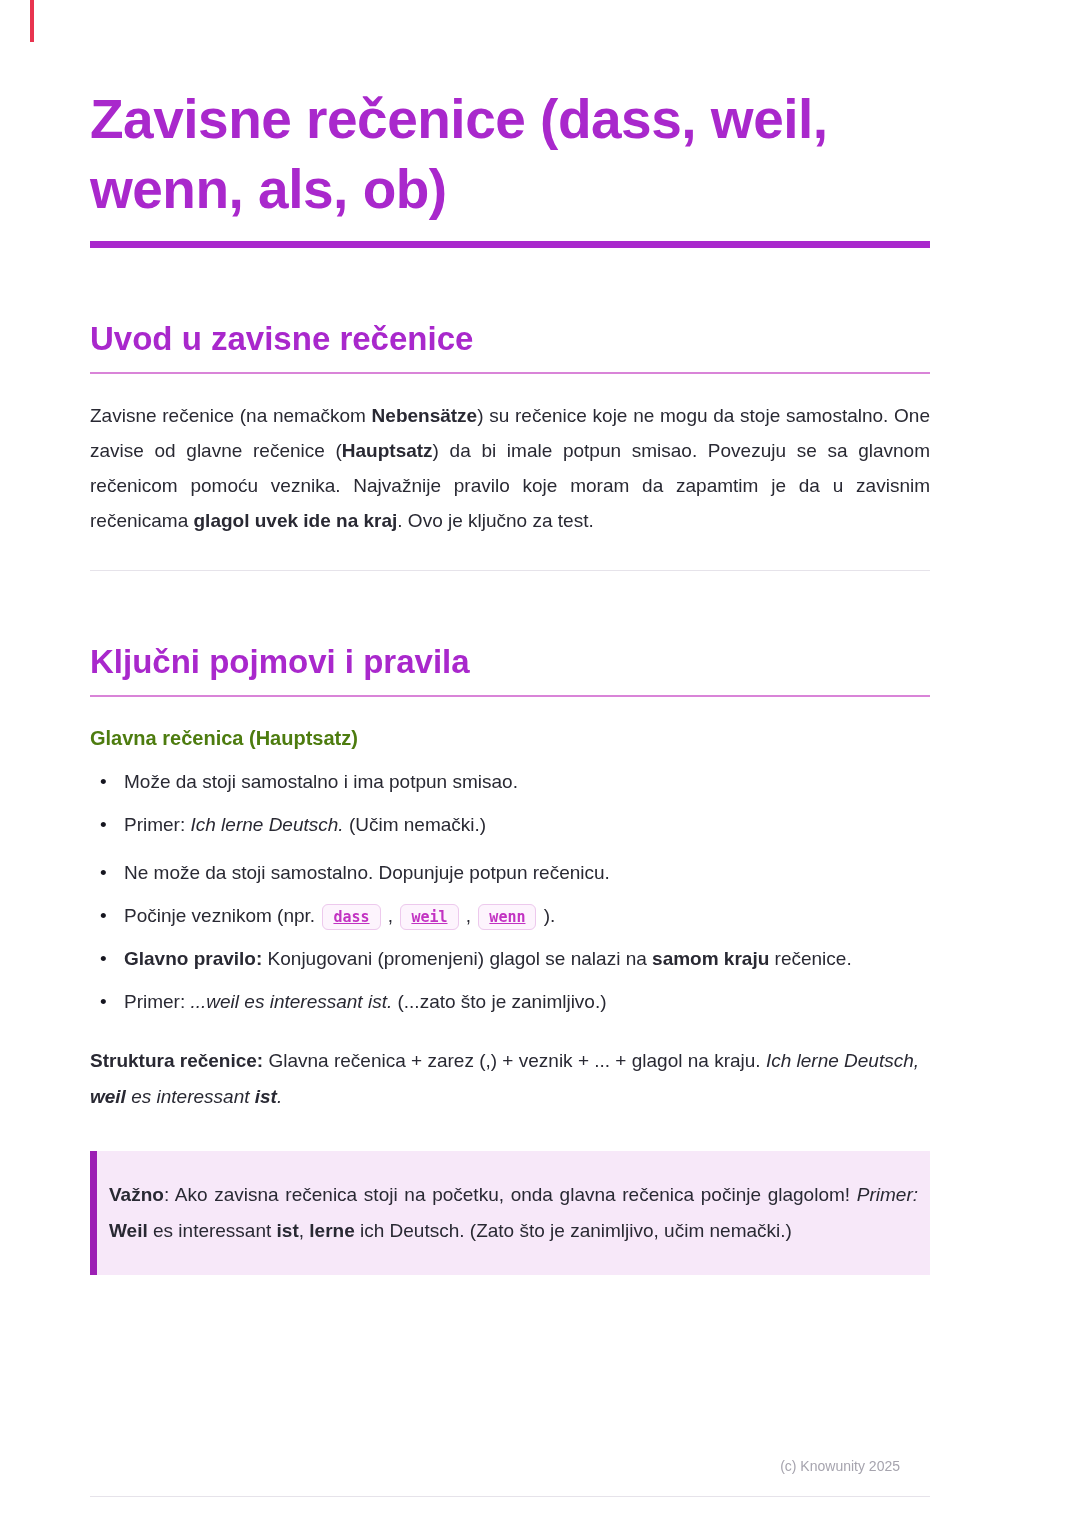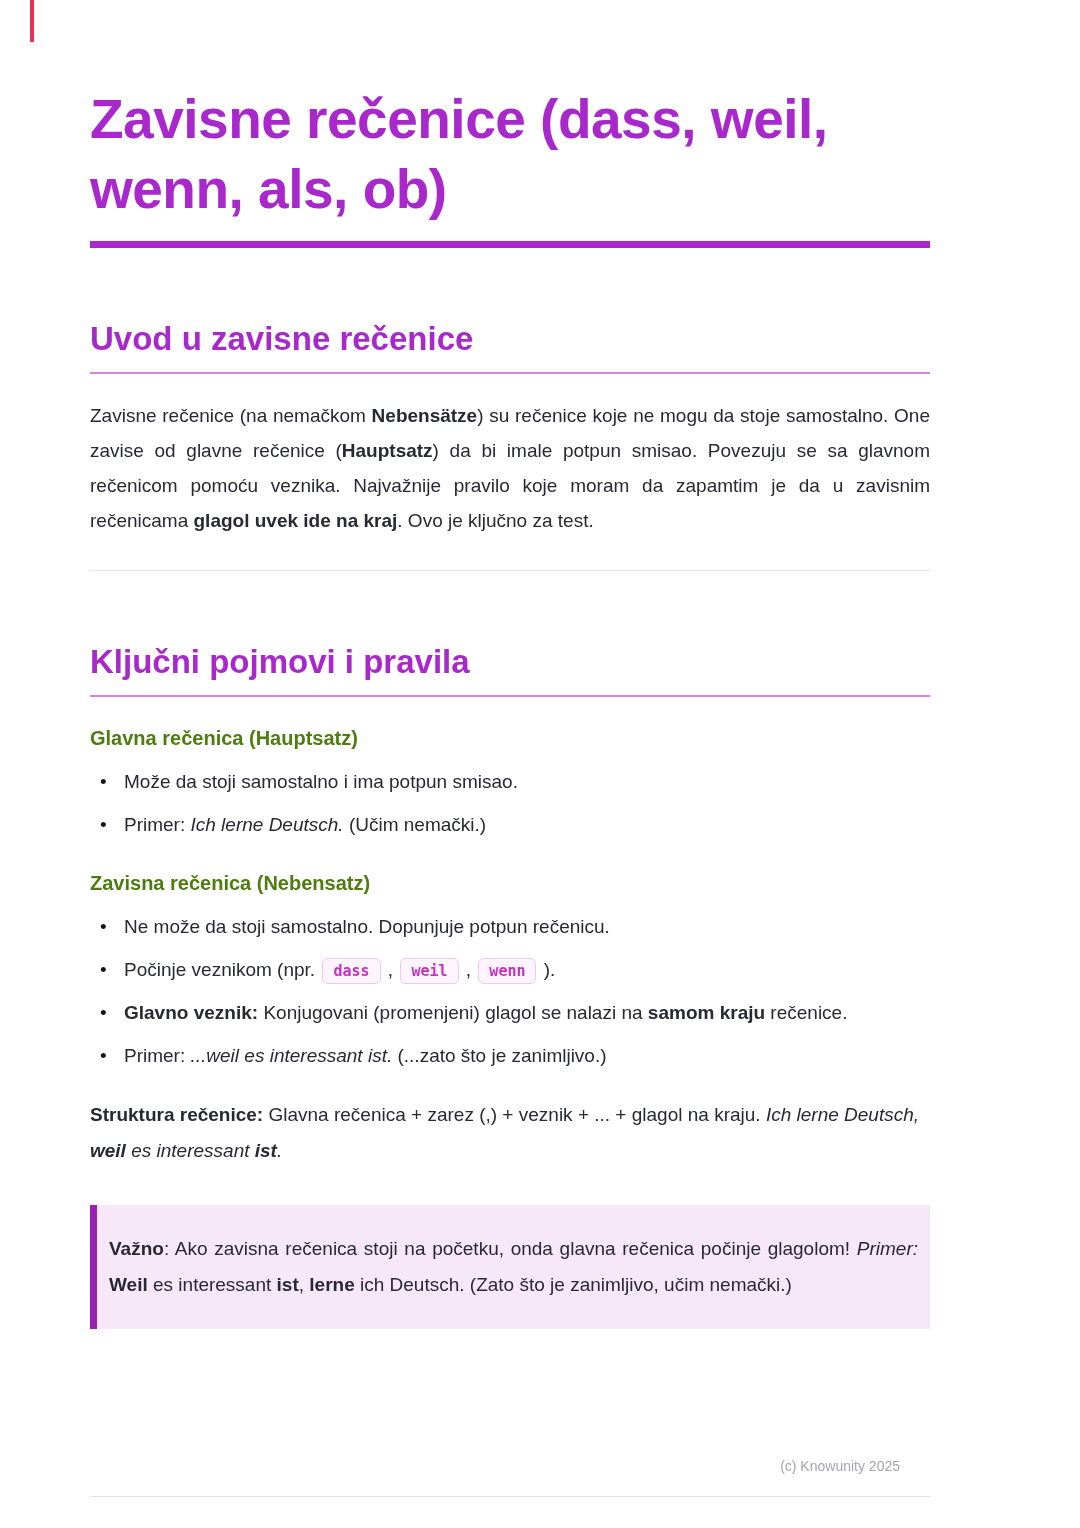--- a/index.html
+++ b/index.html
@@ -43,21 +43,21 @@
   li{
     position:relative;padding-left:34px;font-size:19px;line-height:1.75;
     color:var(--body-text);margin-top:10px;
   }
   li::before{content:"\2022";position:absolute;left:10px;top:0;color:#15151f;}
   .b{font-weight:bold;}
   .i{font-style:italic;}
   .code-chip{
     font-family:"DejaVu Sans Mono",monospace;font-size:15px;font-weight:bold;font-style:normal;
     color:var(--chip-text);background:var(--chip-bg);border:1px solid var(--chip-border);
-    border-radius:6px;padding:3px 10px;margin:0 2px;white-space:nowrap;
+    border-radius:6px;padding:3px 10px;margin:0 2px;white-space:nowrap;text-decoration:underline;
   }
   .callout{
     margin-top:36px;background:var(--callout-bg);border-left:7px solid var(--accent-dark);
     padding:26px 12px;
   }
   .callout p.body{margin:0;}
   .bottom-rule{position:absolute;left:90px;top:1496px;width:840px;border:none;border-top:1px solid var(--divider);margin:0;}
   .credit{position:absolute;top:1458px;right:64px;font-size:14px;color:var(--credit);z-index:2;}
 </style>
 </head>
@@ -82,25 +82,24 @@
 
     <section>
       <h2>Ključni pojmovi i pravila</h2>
 
       <h3>Glavna rečenica (Hauptsatz)</h3>
       <ul>
         <li><span>Može da stoji samostalno i ima potpun smisao.</span></li>
         <li><span>Primer: </span><span class="i">Ich lerne Deutsch.</span><span> (Učim nemački.)</span></li>
       </ul>
 
-      <h3>Zavisna rečenica (Nebensatz)</h3>
       <ul>
         <li><span>Ne može da stoji samostalno. Dopunjuje potpun rečenicu.</span></li>
         <li><span>Počinje veznikom (npr. </span><span class="code-chip">dass</span><span> , </span><span class="code-chip">weil</span><span> , </span><span class="code-chip">wenn</span><span> ).</span></li>
-        <li><span class="b">Glavno veznik:</span><span> Konjugovani (promenjeni) glagol se nalazi na </span><span class="b">samom kraju</span><span> rečenice.</span></li>
+        <li><span class="b">Glavno pravilo:</span><span> Konjugovani (promenjeni) glagol se nalazi na </span><span class="b">samom kraju</span><span> rečenice.</span></li>
         <li><span>Primer: </span><span class="i">...weil es interessant ist.</span><span> (...zato što je zanimljivo.)</span></li>
       </ul>
 
       <p class="body tall"><span class="b">Struktura rečenice:</span><span> Glavna rečenica + zarez (,) + veznik + ... + glagol na kraju. </span><span class="i">Ich lerne Deutsch, </span><span class="b i">weil</span><span class="i"> es interessant </span><span class="b i">ist</span><span class="i">.</span></p>
     </section>
 
     <div class="callout">
       <p class="body tall just"><span class="b">Važno</span><span>: Ako zavisna rečenica stoji na početku, onda glavna rečenica počinje glagolom! </span><span class="i">Primer:</span><span> </span><span class="b">Weil</span><span> es interessant </span><span class="b">ist</span><span>, </span><span class="b">lerne</span><span> ich Deutsch. (Zato što je zanimljivo, učim nemački.)</span></p>
     </div>
 

